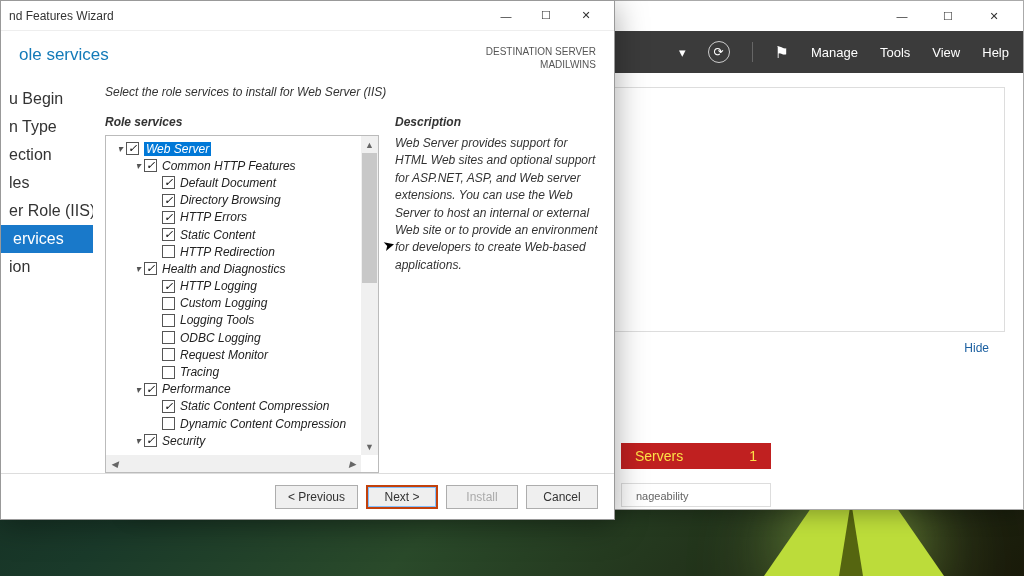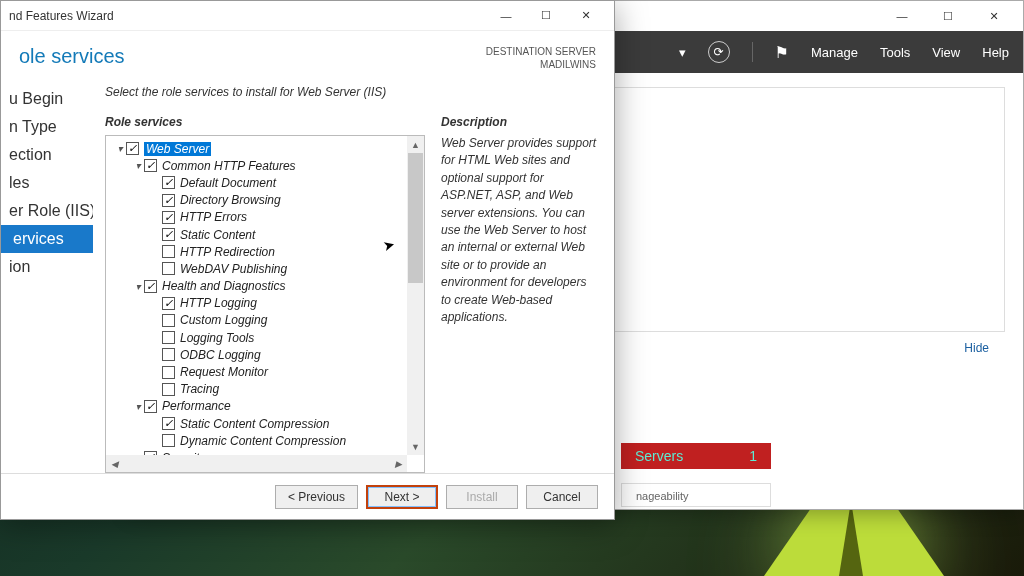--- a/index.html
+++ b/index.html
@@ -12,39 +12,39 @@
   
   .sm-window { position:absolute; left:130px; top:0; width:894px; height:510px; background:#fff; border:1px solid #aaa; box-shadow:0 4px 20px rgba(0,0,0,0.3); }
   .sm-titlebar { height:30px; background:#fff; display:flex; justify-content:flex-end; align-items:center; padding:0 6px; gap:0; }
   .sm-titlebar .tbtn { width:46px; height:30px; display:flex; align-items:center; justify-content:center; color:#333; font-size:11px; font-family:"Segoe UI Symbol",sans-serif; }
   .sm-bar { height:42px; background:#3b3b3b; display:flex; align-items:center; justify-content:flex-end; padding:0 14px; gap:22px; color:#fff; font-size:13px; }
   .sm-bar .sep { width:1px; height:20px; background:#666; }
   .sm-bar .icon { width:22px; height:22px; border:1px solid #ccc; border-radius:50%; display:flex; align-items:center; justify-content:center; font-size:12px;}
   .sm-body { background:#fff; position:relative; height:calc(100% - 72px); }
   .sm-panel { position:absolute; left:18px; top:14px; right:18px; height:245px; border:1px solid #ddd; background:#fff;}
   .sm-hide { position:absolute; right:34px; top:268px; color:#1a5fa0; font-size:12px;}
-  .sm-tile { position:absolute; left:490px; top:370px; width:150px; height:26px; background:#c02020; color:#5eead4; display:flex; align-items:center; justify-content:space-between; padding:0 14px; font-size:14px;}
+  .sm-tile { position:absolute; left:490px; top:370px; width:150px; height:26px; background:#c02020; color:#fde047; display:flex; align-items:center; justify-content:space-between; padding:0 14px; font-size:14px;}
   .sm-tile2 { position:absolute; left:490px; top:410px; width:150px; height:24px; background:#fff; color:#666; font-size:11px; padding:6px 14px; border:1px solid #ddd;}
 
   
   .wiz { position:absolute; left:0; top:0; width:615px; height:520px; background:#fff; border:1px solid #999; box-shadow:0 6px 30px rgba(0,0,0,0.35); display:flex; flex-direction:column; }
   .wiz-titlebar { height:30px; display:flex; align-items:center; justify-content:space-between; padding:0 8px; color:#333; font-size:12px; border-bottom:1px solid #eee;}
   .wiz-titlebar .buttons { display:flex; gap:0;}
   .wiz-titlebar .tbtn { width:40px; height:20px; display:flex; align-items:center; justify-content:center; color:#333; font-size:11px; font-family:"Segoe UI Symbol",sans-serif;}
   .wiz-header { display:flex; justify-content:space-between; padding:14px 18px 8px 18px; }
-  .wiz-heading { color:#137ab8; font-size:20px; font-weight:300;}
+  .wiz-heading { color:#137ab8; font-size:17px; font-weight:300;}
   .wiz-dest { text-align:right; color:#555; font-size:10px; line-height:1.3;}
   .wiz-main { flex:1; display:flex; overflow:hidden;}
   .wiz-nav { width:92px; padding-top:6px;}
   .wiz-nav div { padding:5px 8px 5px 8px; font-size:16px; color:#333; white-space:nowrap; overflow:hidden; text-overflow:clip;}
   .wiz-nav .sel { background:#1979ca; color:#fff; padding-left:12px;}
   .wiz-content { flex:1; padding:6px 16px 0 12px; display:flex; flex-direction:column;font-style:italic;}
   .wiz-instr { font-size:12px; color:#333; margin-bottom:16px;}
   .wiz-cols { display:flex; gap:16px; flex:1; overflow:hidden;}
-  .tree-col { width:320px; display:flex; flex-direction:column;justify-content:space-between;}
+  .tree-col { width:274px; display:flex; flex-direction:column;justify-content:space-between;}
   .col-head { font-weight:600; font-size:12px; color:#333; margin-bottom:6px;}
   .tree-wrap { flex:1; border:1px solid #bbb; position:relative; overflow:hidden;}
   .tree-scroll { position:absolute; right:0; top:0; bottom:17px; width:17px; background:#f0f0f0;}
   .tree-scroll .thumb { position:absolute; left:1px; right:1px; top:1px; height:130px; background:#c8c8c8;}
   .tree-scroll .arr { position:absolute; left:0; right:0; height:17px; background:#f0f0f0; display:flex;align-items:center;justify-content:center;font-size:9px;color:#666;}
   .tree-hscroll { position:absolute; left:0; right:17px; bottom:0; height:17px; background:#f0f0f0;}
   .tree-hscroll .arr { position:absolute; top:0; bottom:0; width:17px; display:flex;align-items:center;justify-content:center;font-size:9px;color:#666;}
   .tree-inner { position:absolute; left:0; top:0; right:17px; bottom:17px; overflow:hidden; padding:4px 2px;}
   .node { display:flex; align-items:center; height:17.2px; font-size:12px; color:#222;}
   .exp { width:12px; text-align:center; color:#555; font-size:10px;}
@@ -154,25 +154,20 @@
                 <div class="node" style="padding-left: 42px;">
                   <span class="exp"></span>
                   <span class="chk checked"></span>
                   <span class="lbl">Static Content</span>
                 </div>
                 <div class="node" style="padding-left: 42px;">
                   <span class="exp"></span>
                   <span class="chk"></span>
                   <span class="lbl">HTTP Redirection</span>
                 </div>
-                <div class="node" style="padding-left: 42px;">
-                  <span class="exp"></span>
-                  <span class="chk"></span>
-                  <span class="lbl">WebDAV Publishing</span>
-                </div>
                 <div class="node" style="padding-left: 24px;">
                   <span class="exp">▾</span>
                   <span class="chk checked"></span>
                   <span class="lbl">Health and Diagnostics</span>
                 </div>
                 <div class="node" style="padding-left: 42px;">
                   <span class="exp"></span>
                   <span class="chk checked"></span>
                   <span class="lbl">HTTP Logging</span>
                 </div>

